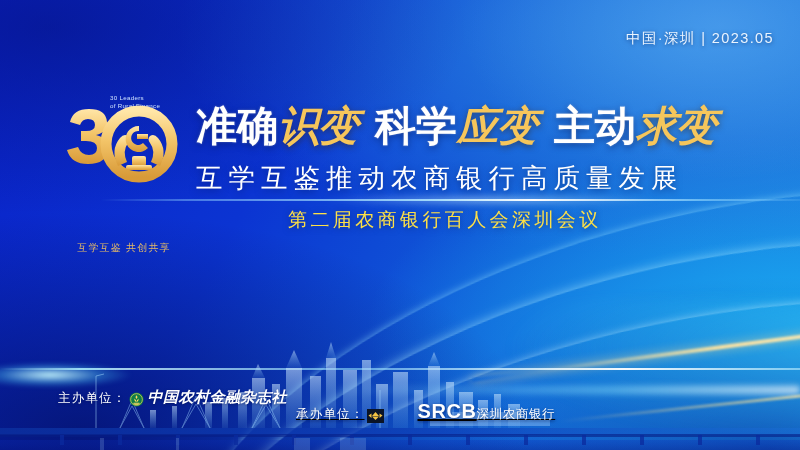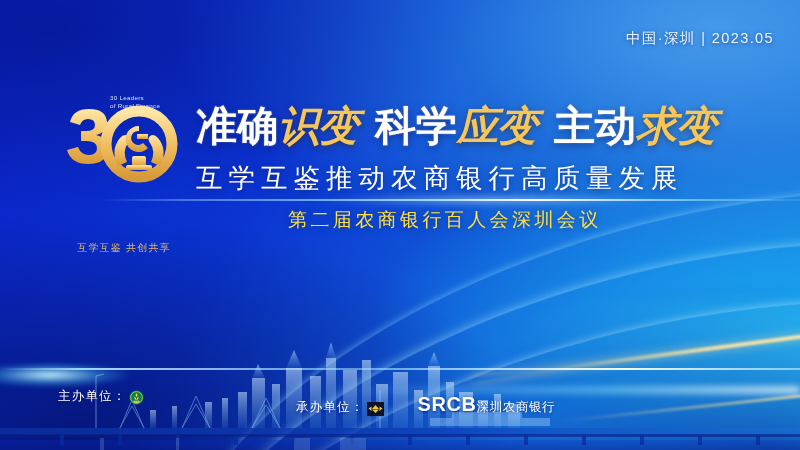--- a/index.html
+++ b/index.html
@@ -204,21 +204,21 @@
     font-size: 19px; color: #fde047; letter-spacing: 3.4px;
     text-shadow: 0 1px 6px rgba(6,30,110,.6);
   }
 
   
   .credits {
     position: absolute; left: 0; top: 388px; width: 800px; height: 24px;
   }
   .cred-group { position: absolute; display: flex; align-items: flex-end; white-space: nowrap; }
   .cred-left  { left: 58px;  top: 0; }
-  .cred-right { left: 296px; top: 5px; }
+  .cred-right { left: 296px; top: 12px; text-decoration: underline; }
   .cred-label {
     color: #ffffff; font-size: 12.5px; letter-spacing: 1.2px;
     text-shadow: 0 1px 3px rgba(0,15,70,.6);
   }
   .emblem {
     width: 15px; height: 15px; margin: 0 4px 0 2px; flex: 0 0 auto;
   }
   .cred-mag {
     color: #ffffff; font-size: 15px; letter-spacing: .5px;
     font-family: "DejaVu Serif", serif; font-style: italic; font-weight: bold;
@@ -407,20 +407,21 @@
       <span class="cred-label">主办单位：</span>
       <svg class="emblem" viewBox="0 0 32 32">
         <circle cx="16" cy="16" r="15" fill="#0f7d46"></circle>
         <circle cx="16" cy="16" r="12.5" fill="none" stroke="#ffd964" stroke-width="1.4"></circle>
         <path d="M16 7 q4 4 0 8 q-4-4 0-8z" fill="#ffd964"></path>
         <path d="M11 14 q5 2 5 8 q-5-2 -5-8z" fill="#ffd964"></path>
         <path d="M21 14 q-5 2 -5 8 q5-2 5-8z" fill="#ffd964"></path>
         <rect x="9" y="23" width="14" height="2.2" rx="1" fill="#ffd964"></rect>
         <rect x="11" y="26" width="10" height="1.8" rx=".9" fill="#ffd964"></rect>
       </svg>
+      <span class="cred-mag">中国农村金融杂志社</span>
     </div>
 
     <div class="cred-group cred-right">
       <span class="cred-label">承办单位：</span>
       <svg class="srcb-mark" viewBox="0 0 34 28">
         <rect x="0" y="0" width="34" height="28" fill="#0a1428"></rect>
         <polygon points="17,6 24,14 10,14" fill="#f5c344"></polygon>
         <polygon points="17,22 10,15 24,15" fill="#f5c344"></polygon>
         <polygon points="3,13 9,9 9,18" fill="#f5c344"></polygon>
         <polygon points="31,13 25,9 25,18" fill="#f5c344"></polygon>

